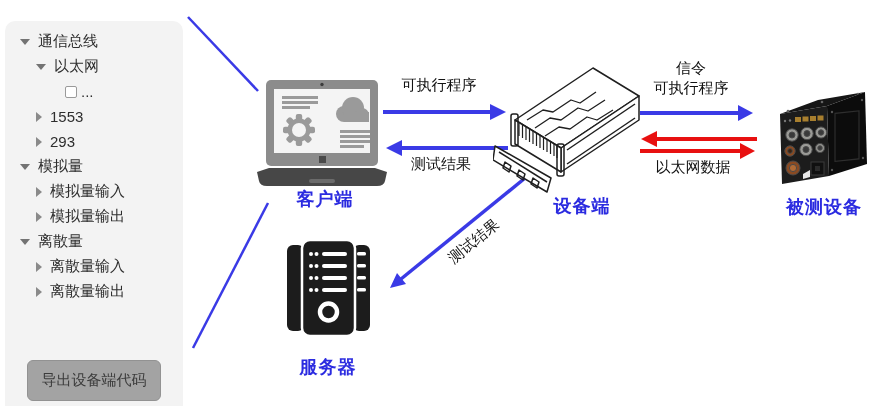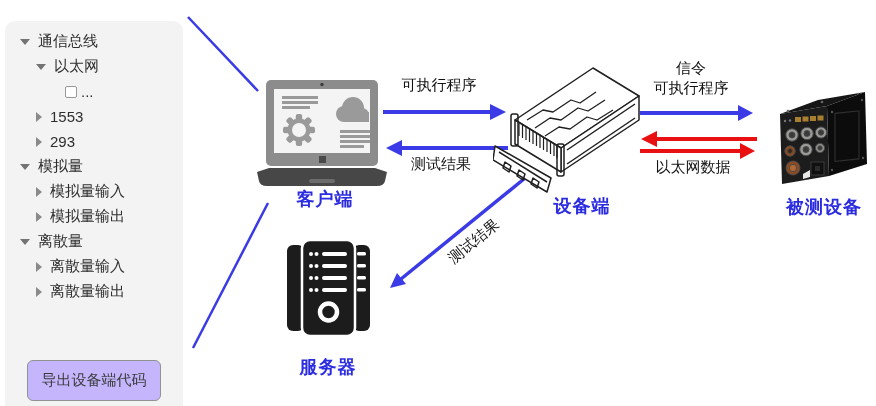--- a/index.html
+++ b/index.html
@@ -12,21 +12,21 @@
   .lv0{padding-left:15px}.lv1{padding-left:31px}.lv2{padding-left:60px;gap:4px}
   .tri{width:0;height:0;flex:0 0 auto;}
   .tri.down{border-left:5px solid transparent;border-right:5px solid transparent;border-top:6px solid #737373;}
   .tri.right{border-top:5px solid transparent;border-bottom:5px solid transparent;border-left:6px solid #8a8a8a;}
   .cbx{flex:0 0 auto;box-sizing:border-box;}
   .cbx.checked{width:13px;height:13px;background:#1e9cdc;border-radius:2px;color:#fff;
                font-size:10px;line-height:13px;text-align:center;font-weight:bold;}
   .cbx.checked::after{content:"✓";}
   .cbx.unchecked{width:12px;height:12px;background:#fff;border:1px solid #9a9a9a;border-radius:2px;}
   .tlabel{font-size:15px;color:#2e2e2e;white-space:nowrap;}
-  .export-btn{position:absolute;left:22px;top:339px;width:132px;height:39px;background:#c4b5fd;
+  .export-btn{position:absolute;left:22px;top:339px;width:132px;height:39px;background:#a3a3a3;
               border:1px solid #929292;border-radius:6px;font-size:15px;color:#3c3c3c;
               display:flex;align-items:center;justify-content:center;
               font-family:"Liberation Sans","DejaVu Sans",sans-serif;cursor:pointer;}
   
   .layer{position:absolute;left:0;top:0;width:876px;height:406px;pointer-events:none;}
   .icon-box{position:absolute;}
   .node-label{position:absolute;font-size:18px;font-weight:bold;color:#2b2be0;
               text-align:center;letter-spacing:1px;white-space:nowrap;}
   .flow-label{position:absolute;font-size:15px;font-weight:500;color:#121212;
               text-align:center;white-space:nowrap;}

